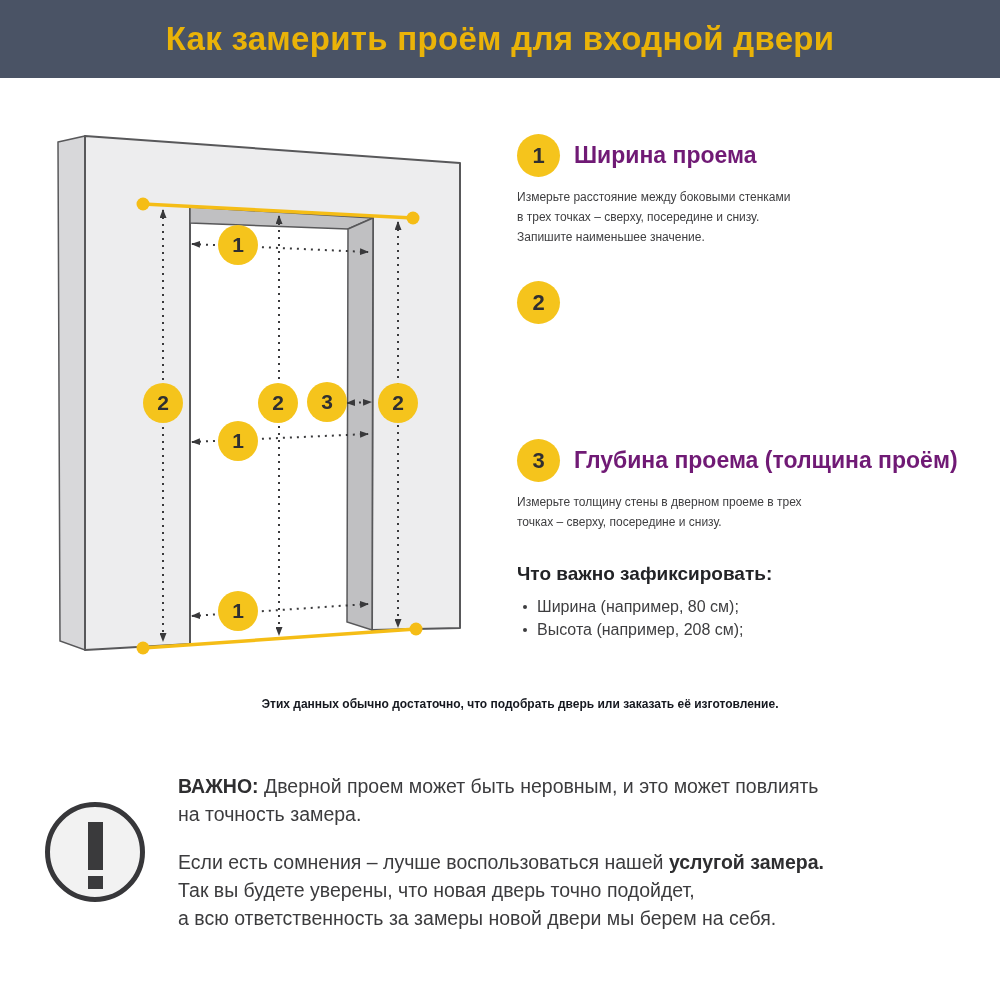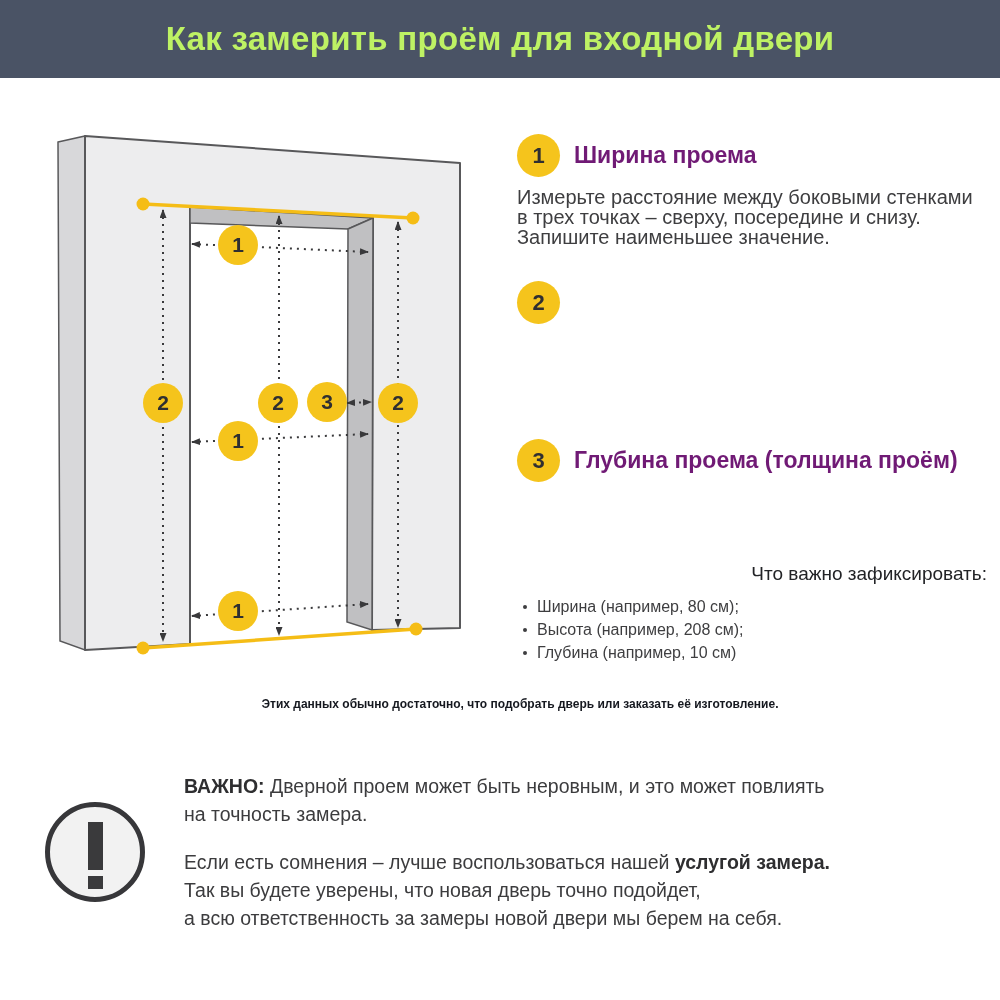--- a/index.html
+++ b/index.html
@@ -7,21 +7,21 @@
     position:relative;width:1000px;height:1000px;background:#ffffff;
     font-family:"Liberation Sans",sans-serif;overflow:hidden;
   }
   
   .header{
     position:absolute;left:0;top:0;width:1000px;height:78px;
     background:var(--header_bg,#4A5365);
     display:flex;align-items:center;justify-content:center;
   }
   .header-title{
-    color:#bef264;font-size:33px;font-weight:bold;margin:0;letter-spacing:.3px;
+    color:#eab308;font-size:33px;font-weight:bold;margin:0;letter-spacing:.3px;
   }
   
   .diagram-wrap{position:absolute;left:0;top:100px;width:520px;height:600px;}
   .diagram-wrap svg{position:absolute;left:0;top:0;}
   .badge{
     position:absolute;width:40px;height:40px;border-radius:50%;
     background:var(--accent_yellow,#F5C41C);color:#2F2F31;
     font-size:21px;font-weight:bold;
     display:flex;align-items:center;justify-content:center;
   }
@@ -29,47 +29,47 @@
   .step{position:absolute;left:517px;width:470px;}
   .step-head{display:flex;align-items:center;gap:14px;}
   .step-num{
     flex:none;width:43px;height:43px;border-radius:50%;
     background:var(--accent_yellow,#F5C41C);color:#2F2F31;
     font-size:22px;font-weight:bold;
     display:flex;align-items:center;justify-content:center;
   }
   .step-title{font-size:23px;font-weight:bold;color:#701a75;}
   .step-body{
-    margin-top:10px;font-size:20px;line-height:20px;color:#3E3E40;
+    margin-top:10px;font-size:12px;line-height:20px;color:#3E3E40;
     white-space:pre-line;
   }
   
   .checklist{position:absolute;left:517px;top:563px;width:470px;}
-  .checklist-title{font-size:19px;font-weight:normal;color:#222326;text-align:right;}
+  .checklist-title{font-size:19px;font-weight:bold;color:#222326;}
   .checklist-items{list-style:none;margin:13px 0 0 0;padding:0 0 0 6px;}
   .checklist-items li{
     display:flex;align-items:flex-start;font-size:16px;line-height:17px;
     color:#3E3E40;margin-bottom:6px;
   }
   .bullet-dot{flex:none;width:4px;height:4px;border-radius:50%;background:#3E3E40;margin:7px 10px 0 0;}
   
   .summary{
     position:absolute;left:0;top:697px;width:1000px;text-align:center;
     font-size:12px;font-weight:bold;color:#15181F;margin-left:20px;
   }
   
   .important-icon{
     position:absolute;left:45px;top:802px;width:100px;height:100px;
     border-radius:50%;background:#F2F2F2;border:5px solid #37373A;
     box-sizing:border-box;display:flex;flex-direction:column;
     align-items:center;padding-top:15px;
   }
   .excl-bar{width:15px;height:48px;background:#3A3A3C;}
   .excl-dot{width:15px;height:13px;background:#3A3A3C;margin-top:6px;}
-  .important-text{position:absolute;left:184px;top:772px;width:780px;}
+  .important-text{position:absolute;left:178px;top:772px;width:780px;}
   .important-p{
     font-size:19.5px;line-height:28px;color:#3C3C3E;margin:0;
     white-space:pre-line;
   }
   .important-p.second{margin-top:20px;}
   .b{font-weight:bold;color:#2E2E30;}
 </style>
 </head>
 <body>
 
@@ -141,36 +141,34 @@
     <div class="step-head">
       <div class="step-num">2</div>
     </div>
   </div>
 
   <div class="step" style="top:439px;">
     <div class="step-head">
       <div class="step-num">3</div>
       <div class="step-title">Глубина проема (толщина проём)</div>
     </div>
+    <div class="step-body">Измерьте толщину стены в дверном проеме в трех
+точках – сверху, посередине и снизу.</div>
   </div>
 
   <div class="checklist">
     <div class="checklist-title">Что важно зафиксировать:</div>
     <ul class="checklist-items">
       <li>
         <span class="bullet-dot"></span>
         <span>Ширина (например, 80 см);</span>
       </li>
       <li>
         <span class="bullet-dot"></span>
         <span>Высота (например, 208 см);</span>
-      </li>
-      <li>
-        <span class="bullet-dot"></span>
-        <span>Глубина (например, 10 см)</span>
       </li>
     </ul>
   </div>
 
   <div class="summary">Этих данных обычно достаточно, что подобрать дверь или заказать её изготовление.</div>
 
   <div class="important-icon">
     <div class="excl-bar"></div>
     <div class="excl-dot"></div>
   </div>

